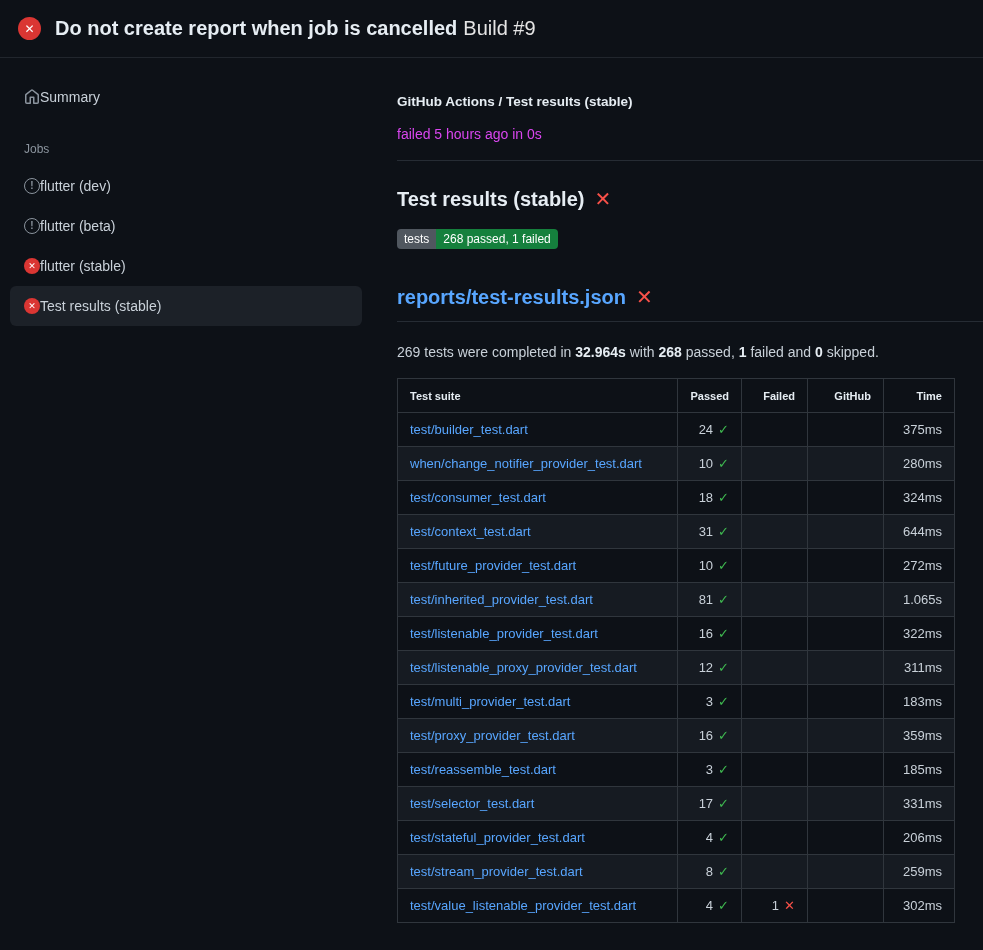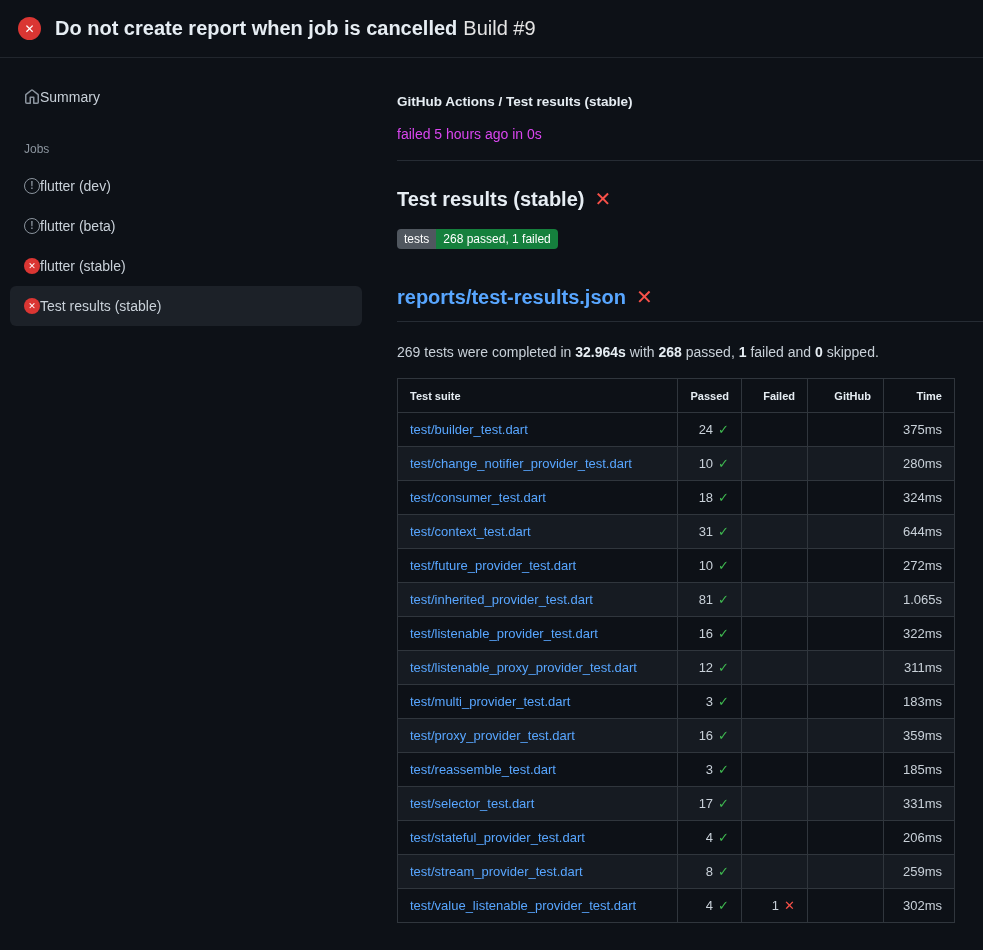--- a/index.html
+++ b/index.html
@@ -203,21 +203,21 @@
         </thead>
         <tbody>
             <tr>
               <td class="suite"><a href="#">test/builder_test.dart</a></td>
               <td class="num"><span>24</span><span class="check">✓</span></td>
               <td class="num"></td>
               <td class="num"></td>
               <td class="num time">375ms</td>
             </tr>
             <tr>
-              <td class="suite"><a href="#">test/change_notifier_provider_test.dart</a></td>
+              <td class="suite"><a href="#">when/change_notifier_provider_test.dart</a></td>
               <td class="num"><span>10</span><span class="check">✓</span></td>
               <td class="num"></td>
               <td class="num"></td>
               <td class="num time">280ms</td>
             </tr>
             <tr>
               <td class="suite"><a href="#">test/consumer_test.dart</a></td>
               <td class="num"><span>18</span><span class="check">✓</span></td>
               <td class="num"></td>
               <td class="num"></td>

